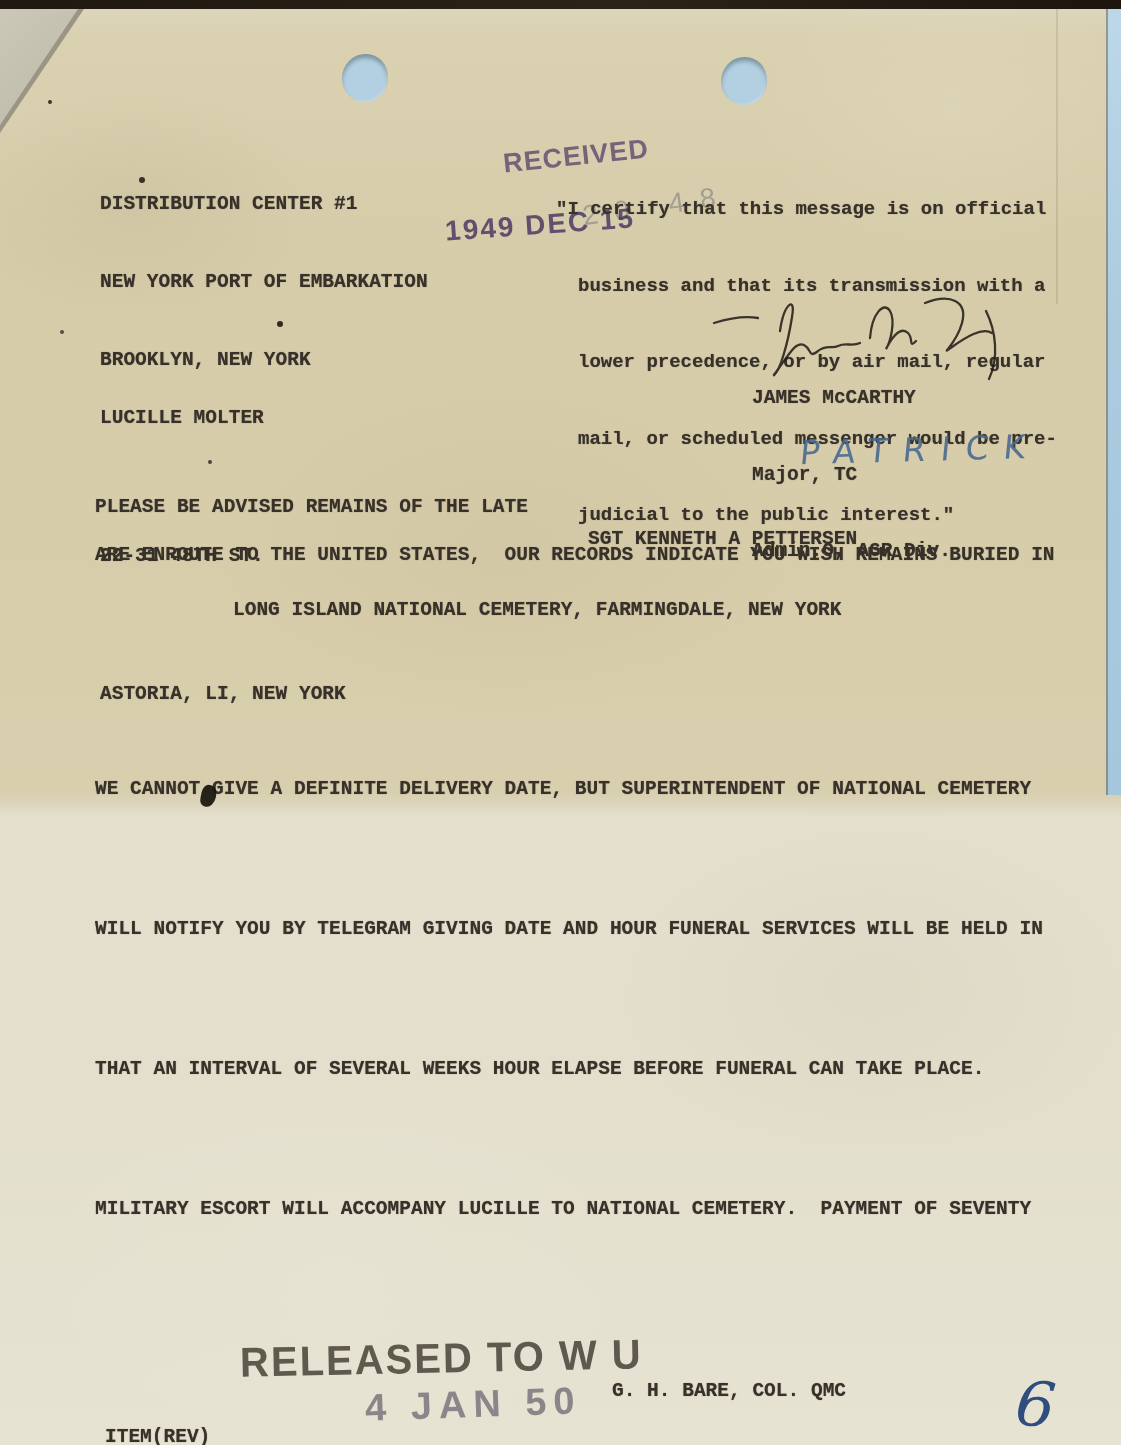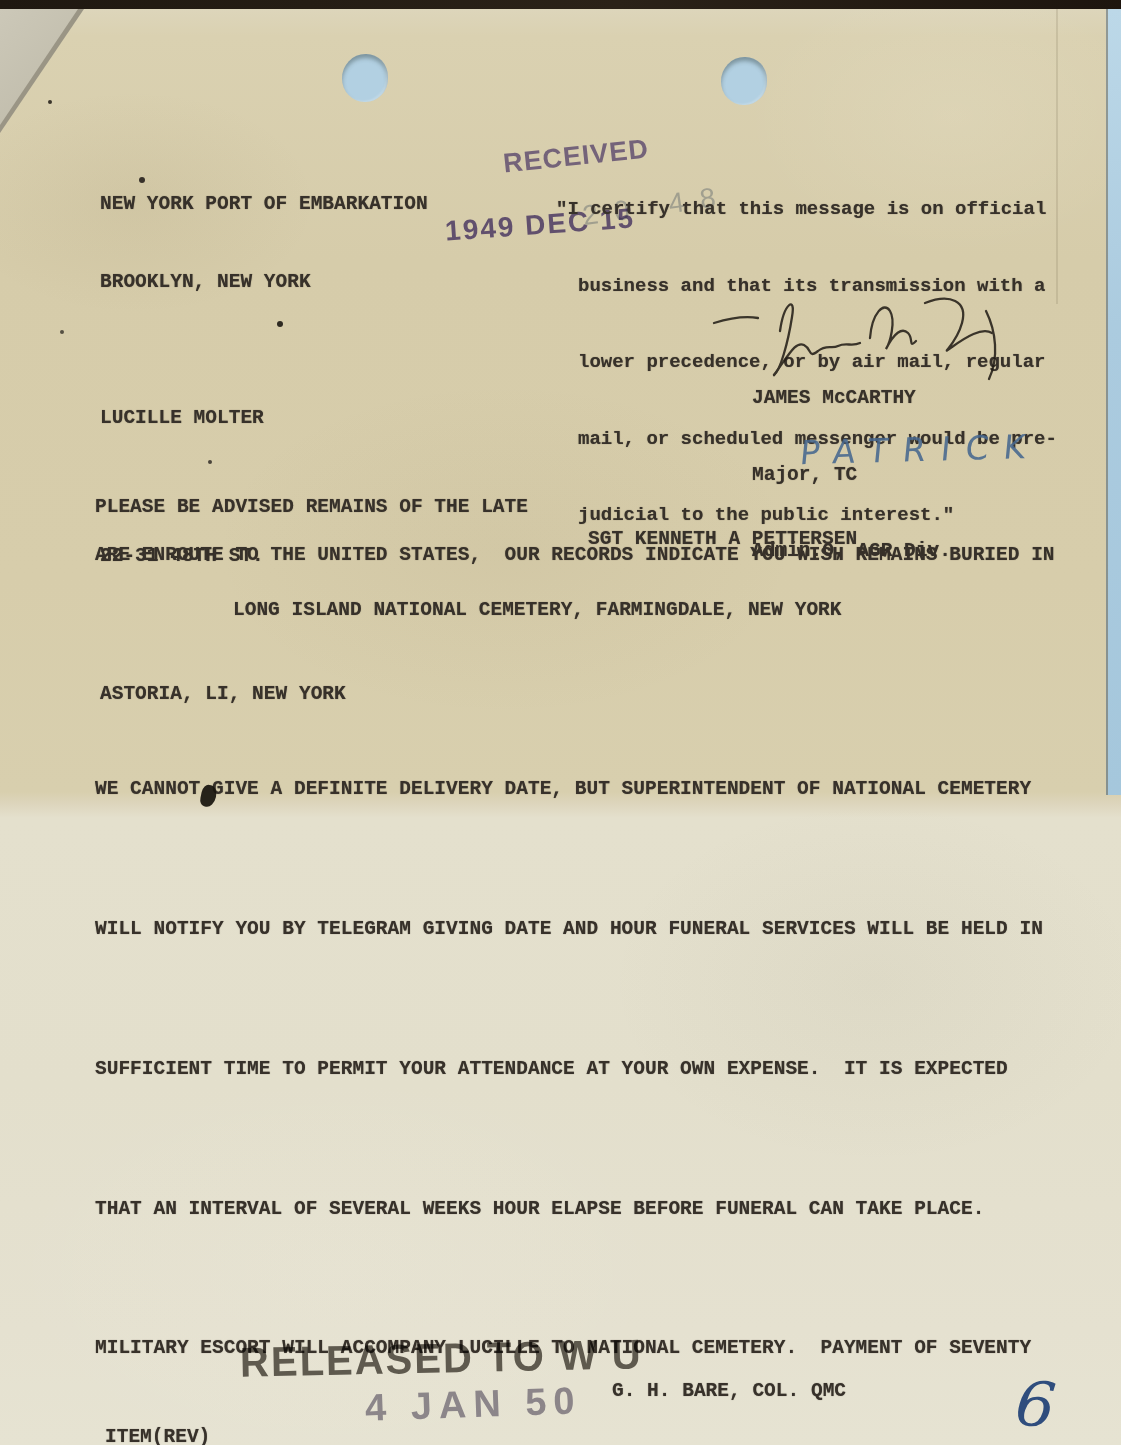--- a/index.html
+++ b/index.html
@@ -77,20 +77,21 @@
   <div class="top-edge"></div>
   <div class="blue-strip"></div>
   <div class="fold-line"></div>
   <div class="corner-fold-outer"></div>
   <div class="corner-fold"></div>
   <div class="specks"></div>
   <div class="hole hole-1"></div>
   <div class="hole hole-2"></div>
 
   <div class="typed sz letterhead">
+    <div>DISTRIBUTION CENTER #1</div>
     <div>NEW YORK PORT OF EMBARKATION</div>
     <div>BROOKLYN, NEW YORK</div>
   </div>
 
   <div class="stamp received-stamp">RECEIVED</div>
   <div class="stamp date-stamp">1949 DEC 15</div>
   <div class="stamp pencil-note">20 48</div>
 
   <div class="typed certification">
     <div>"I certify that this message is on official</div>
@@ -126,21 +127,20 @@
   <div class="patrick">PATRICK</div>
 
   <div class="typed sz intro1">PLEASE BE ADVISED REMAINS OF THE LATE</div>
   <div class="typed sz sgtline">SGT KENNETH A PETTERSEN</div>
   <div class="typed sz intro2">ARE ENROUTE TO THE UNITED STATES,  OUR RECORDS INDICATE YOU WISH REMAINS BURIED IN</div>
   <div class="typed sz cemetery">LONG ISLAND NATIONAL CEMETERY, FARMINGDALE, NEW YORK</div>
 
   <div class="typed sz paragraph">
     <div>WE CANNOT GIVE A DEFINITE DELIVERY DATE, BUT SUPERINTENDENT OF NATIONAL CEMETERY</div>
     <div>WILL NOTIFY YOU BY TELEGRAM GIVING DATE AND HOUR FUNERAL SERVICES WILL BE HELD IN</div>
-    <div>SUFFICIENT TIME TO PERMIT YOUR ATTENDANCE AT YOUR OWN EXPENSE.  IT IS EXPECTED</div>
     <div>THAT AN INTERVAL OF SEVERAL WEEKS HOUR ELAPSE BEFORE FUNERAL CAN TAKE PLACE.</div>
     <div>MILITARY ESCORT WILL ACCOMPANY LUCILLE TO NATIONAL CEMETERY.  PAYMENT OF SEVENTY</div>
     
     
     
     
     
     
     
     

